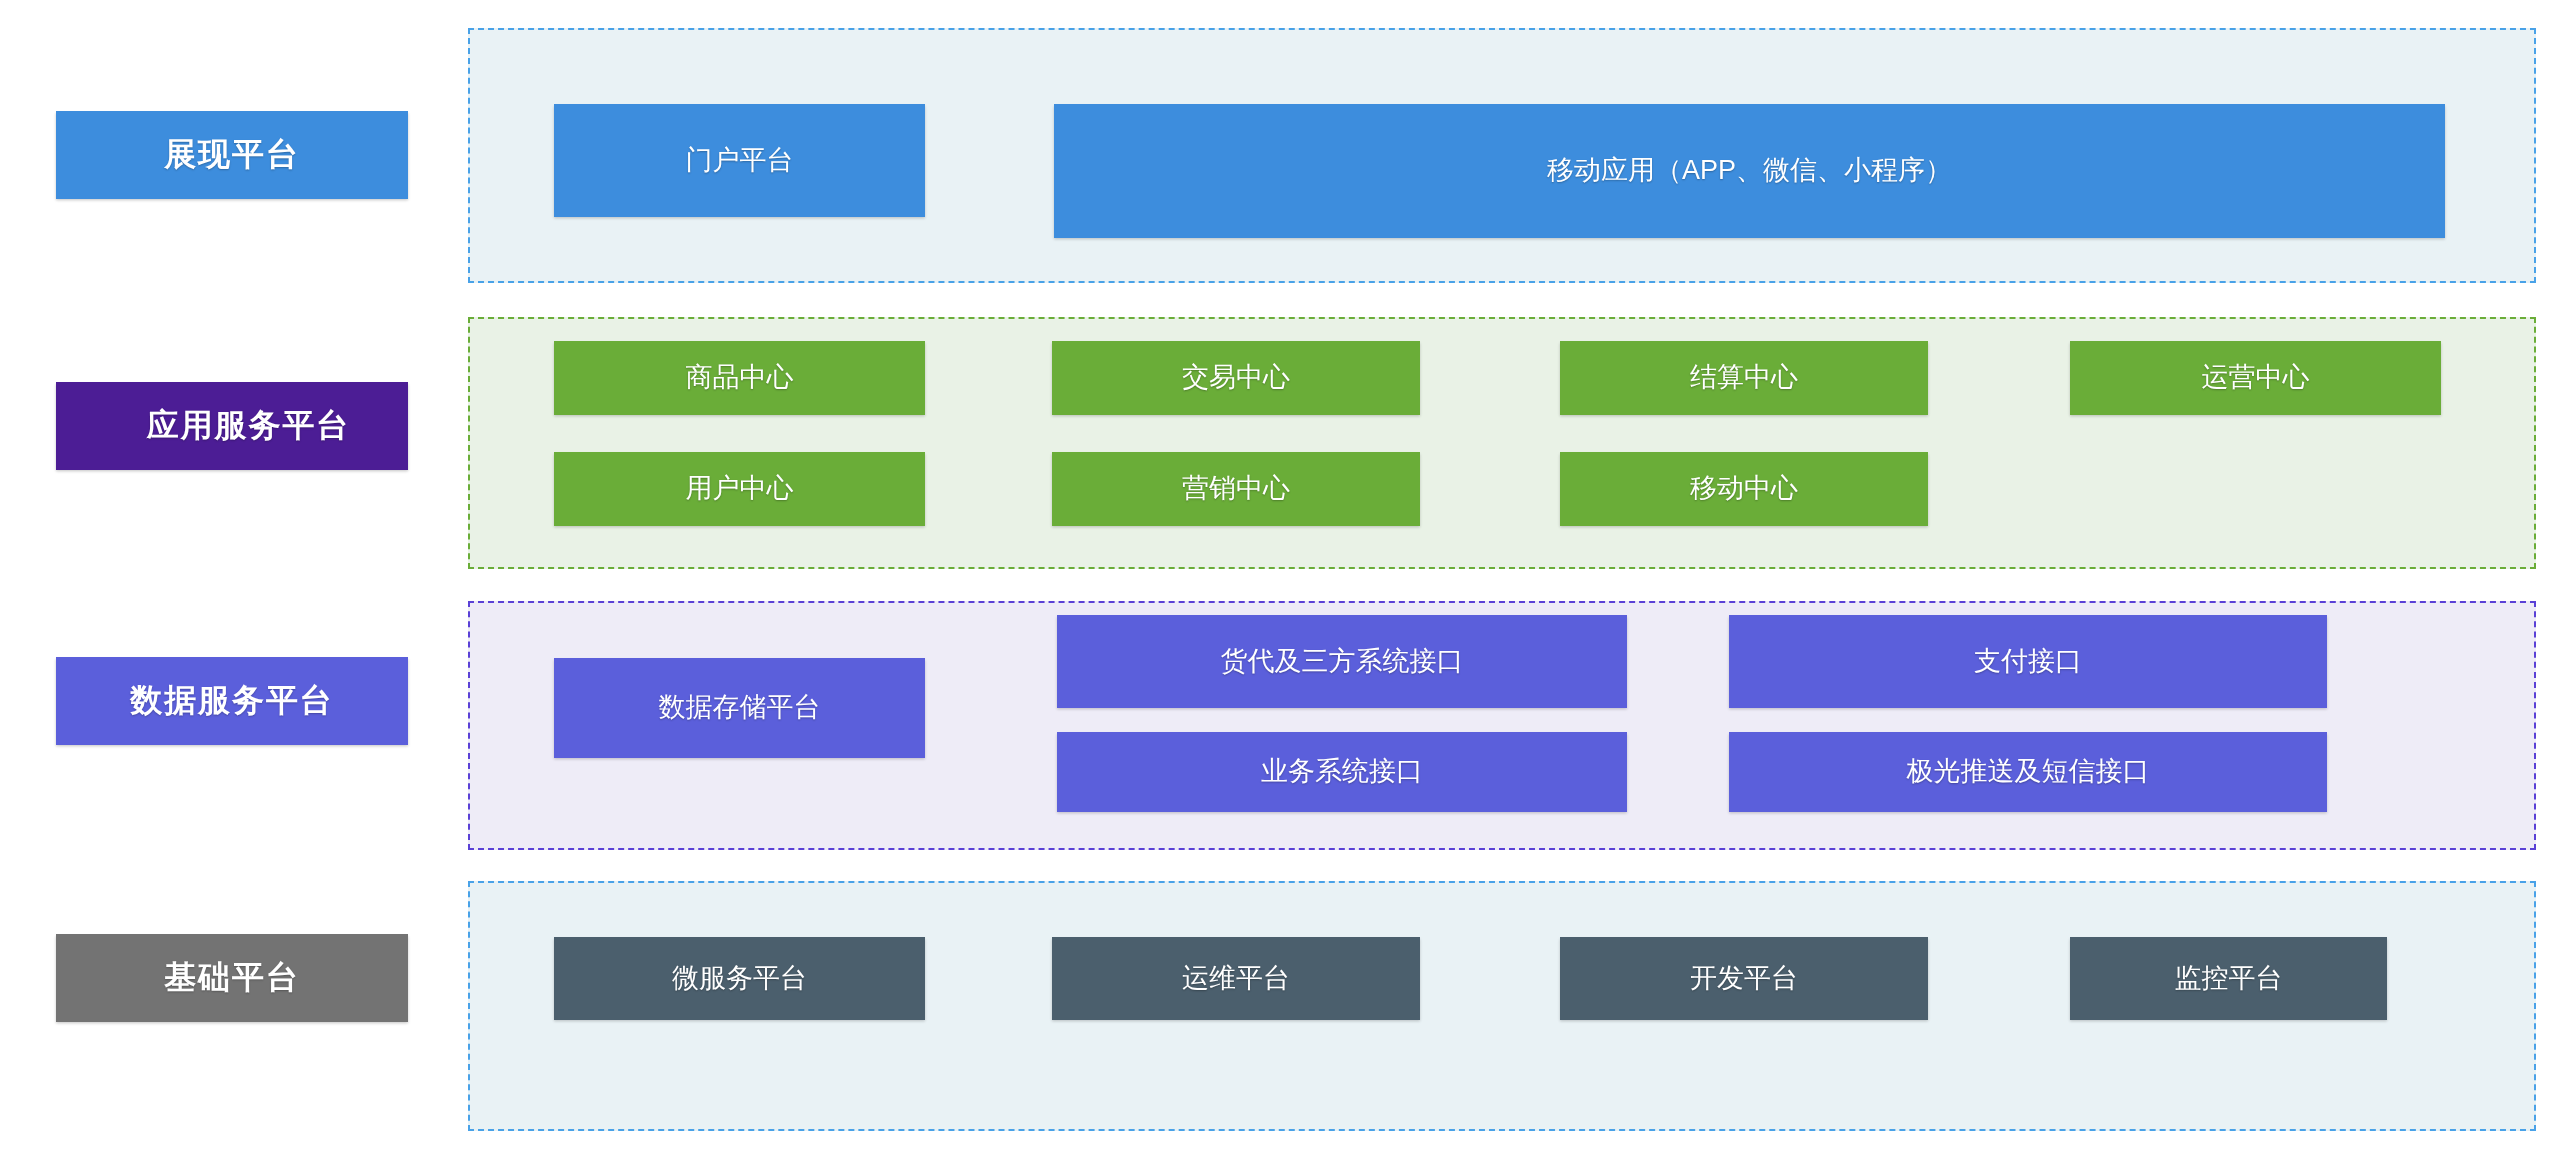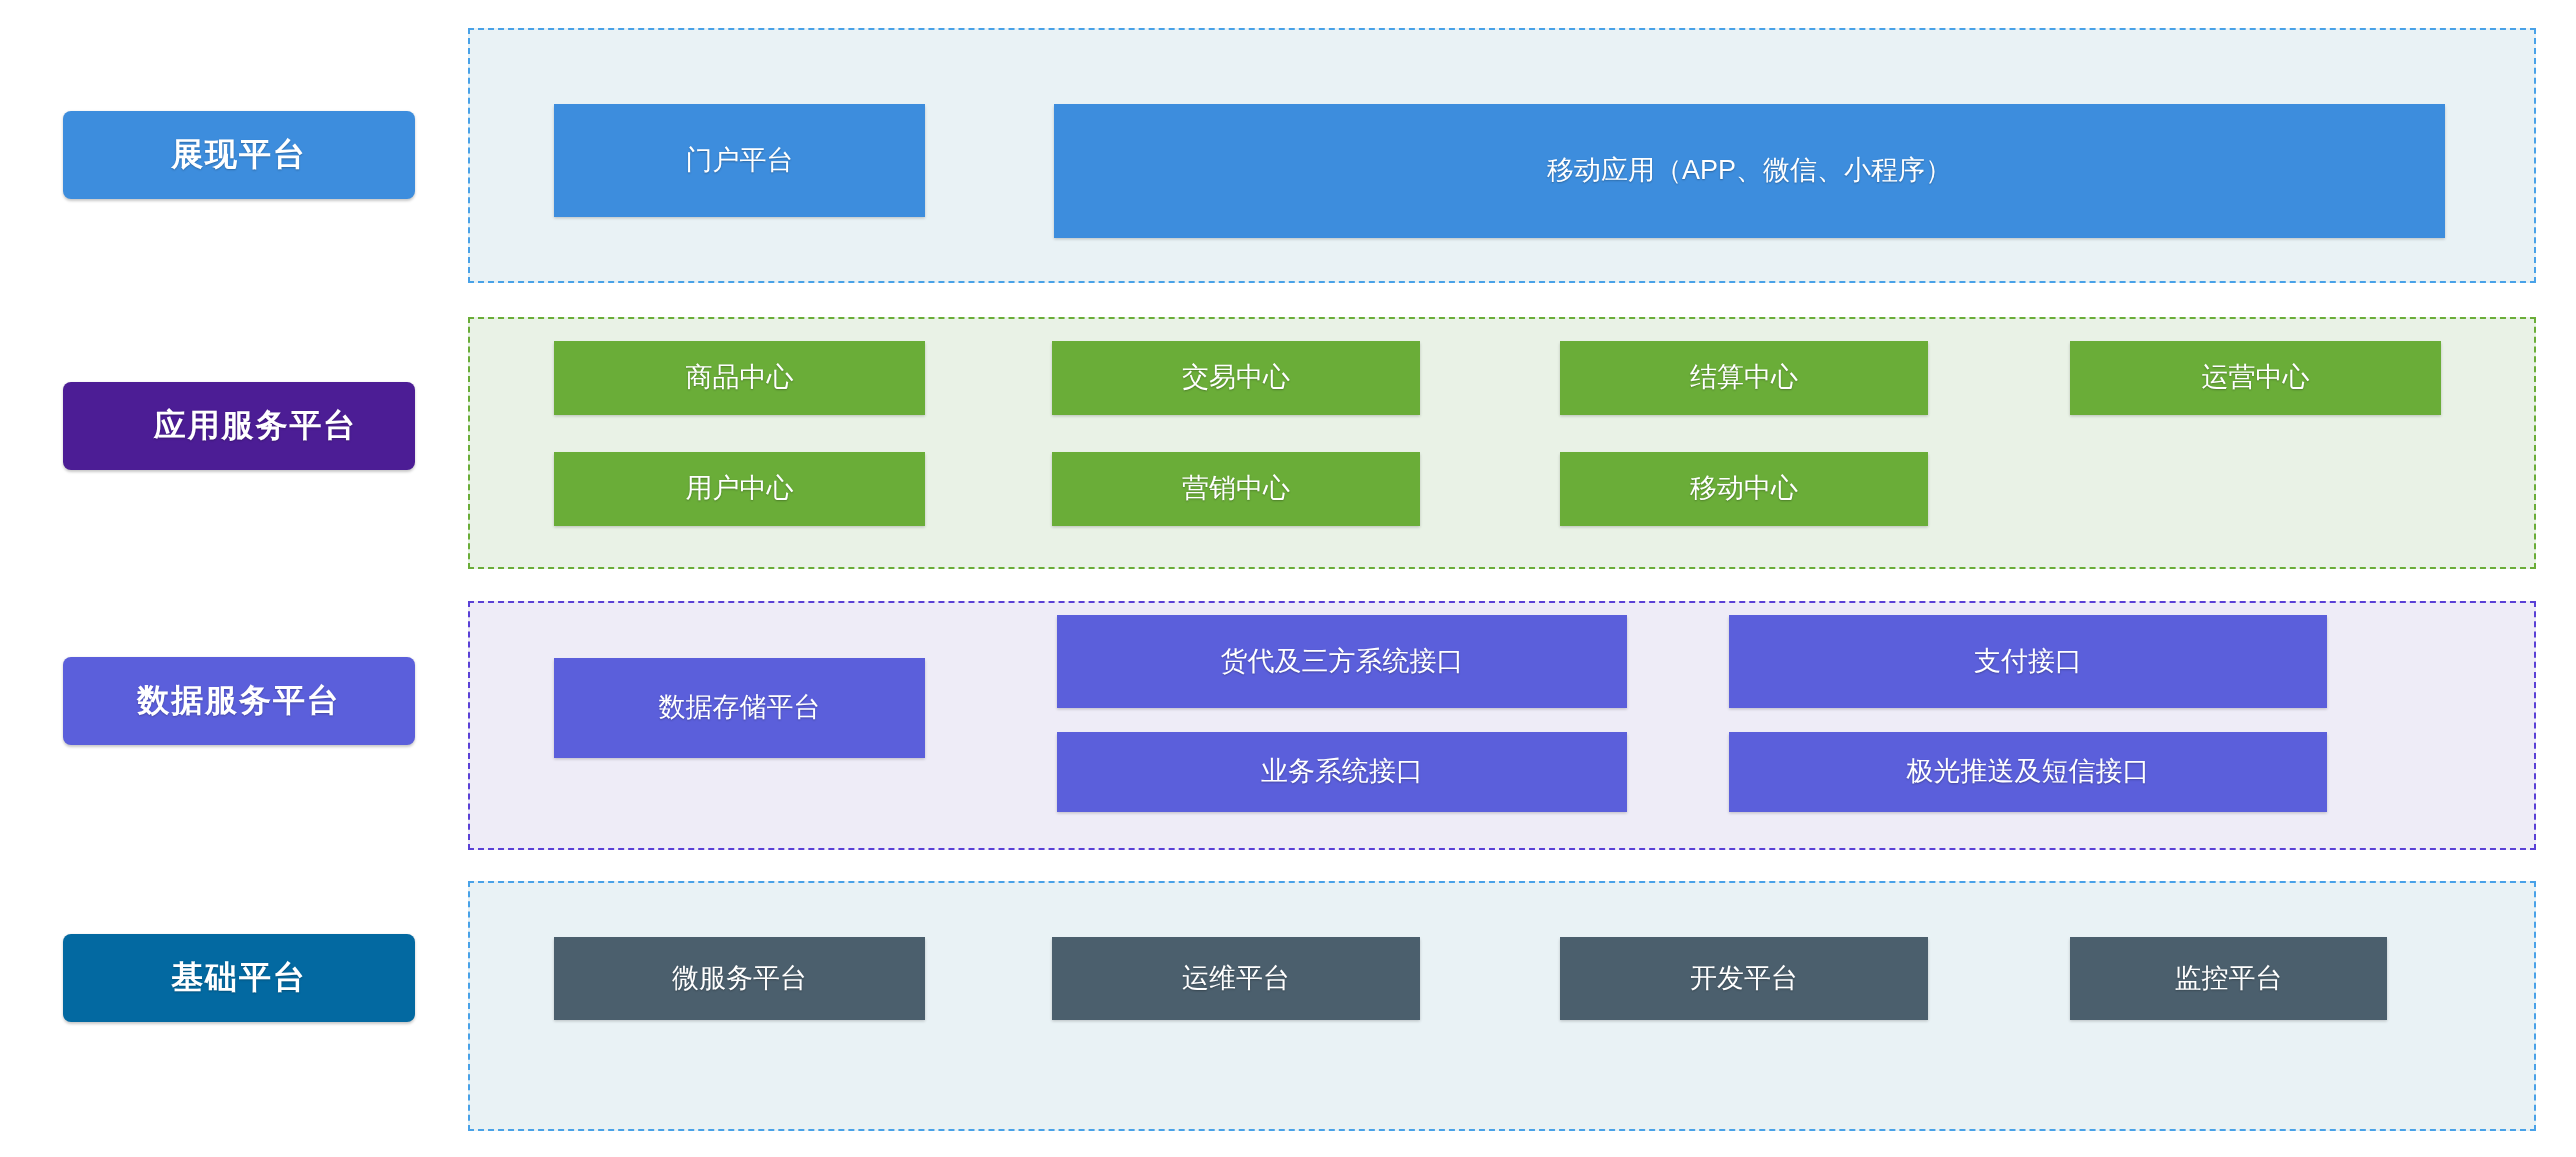--- a/index.html
+++ b/index.html
@@ -9,36 +9,35 @@
     background:#ffffff;
     font-family:"Liberation Sans","DejaVu Sans",sans-serif;
     overflow:hidden;
     position:relative;
   }
   #diagram{position:absolute;inset:0;}
 
   
   .tier-label{
     position:absolute;
-    left:63px;
+    left:56px;
     width:352px;
     display:flex;align-items:center;justify-content:center;
     color:#ffffff;
     font-weight:bold;
     font-size:32px;
     letter-spacing:1.9px;
     box-shadow:0 1.9px 2.8px rgba(0,0,0,.22);
     text-shadow:0 0.9px 1.9px rgba(0,0,0,.25);
     box-sizing:border-box;
-    border-radius:8px;
   }
   .tier-label.t0{top:111px;height:88px;background:#3d8ddd;}
   .tier-label.t1{top:382px;height:88px;background:#4c1d95;padding-left:33px;}
   .tier-label.t2{top:657px;height:88px;background:#5b5fdb;}
-  .tier-label.t3{top:934px;height:88px;background:#0369a1;}
+  .tier-label.t3{top:934px;height:88px;background:#737373;}
 
   
   .panel{
     position:absolute;
     left:468px;
     width:2068px;
     box-sizing:border-box;
   }
   .panel.p0{top:28px;height:255px;background:#e9f2f5;border:2.8px dashed #49a2e8;}
   .panel.p1{top:317px;height:252px;background:#e9f2e6;border:2.8px dashed #6aad38;}

